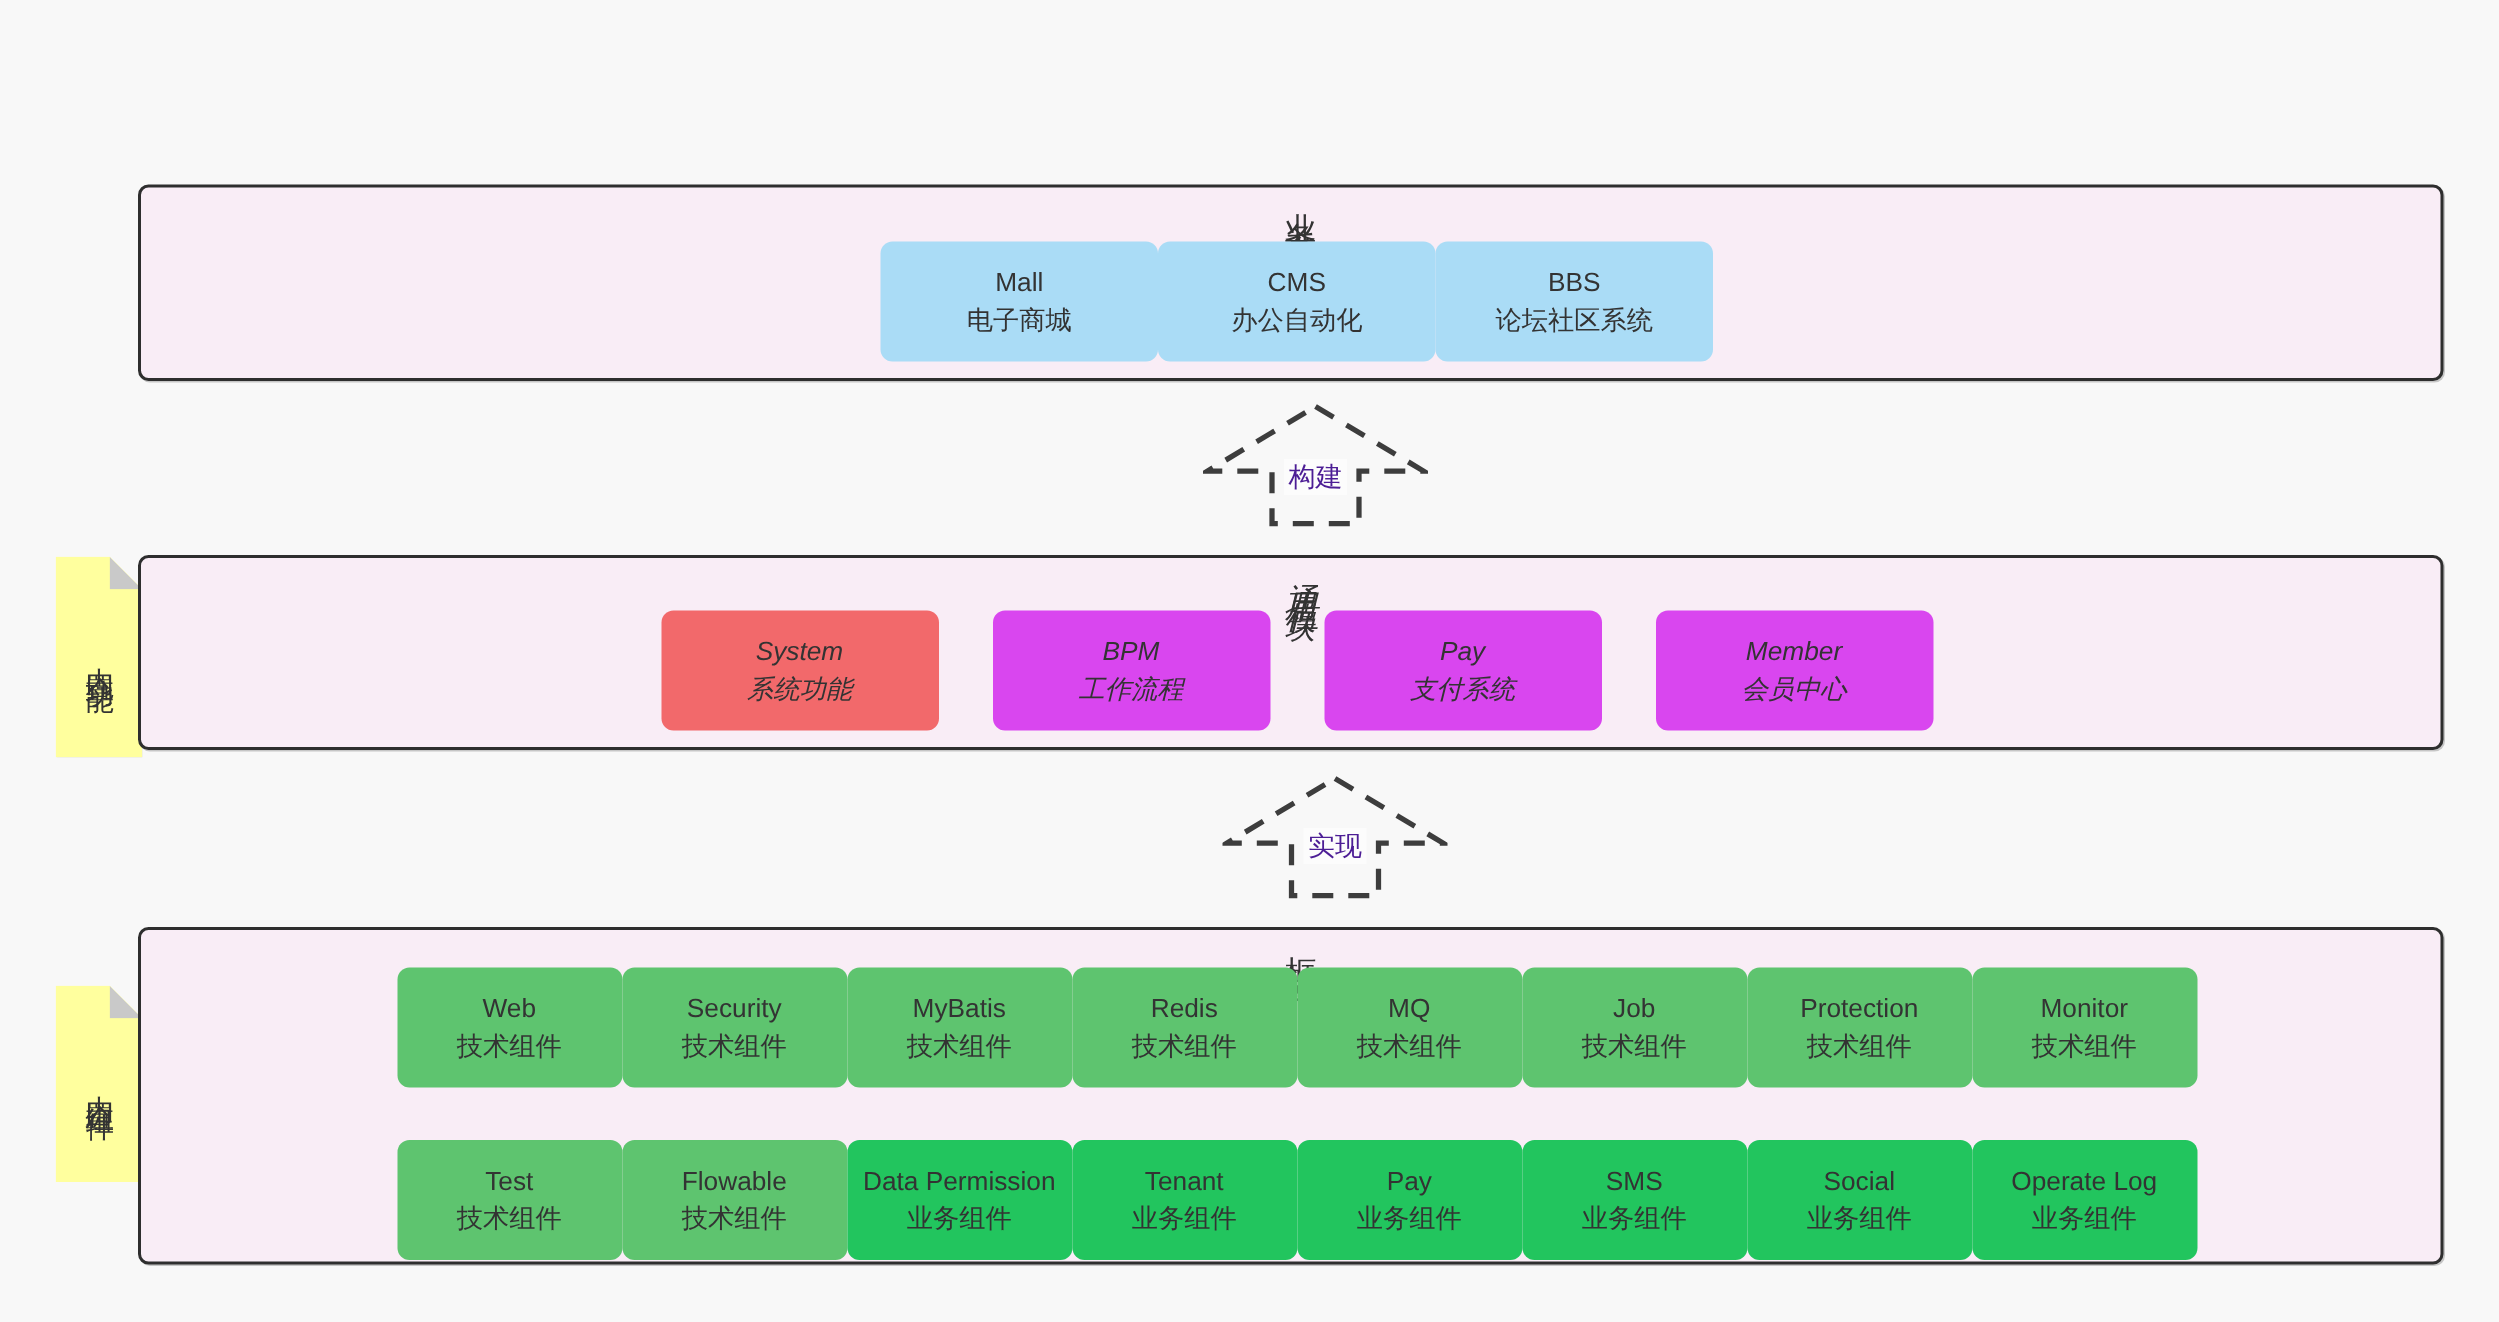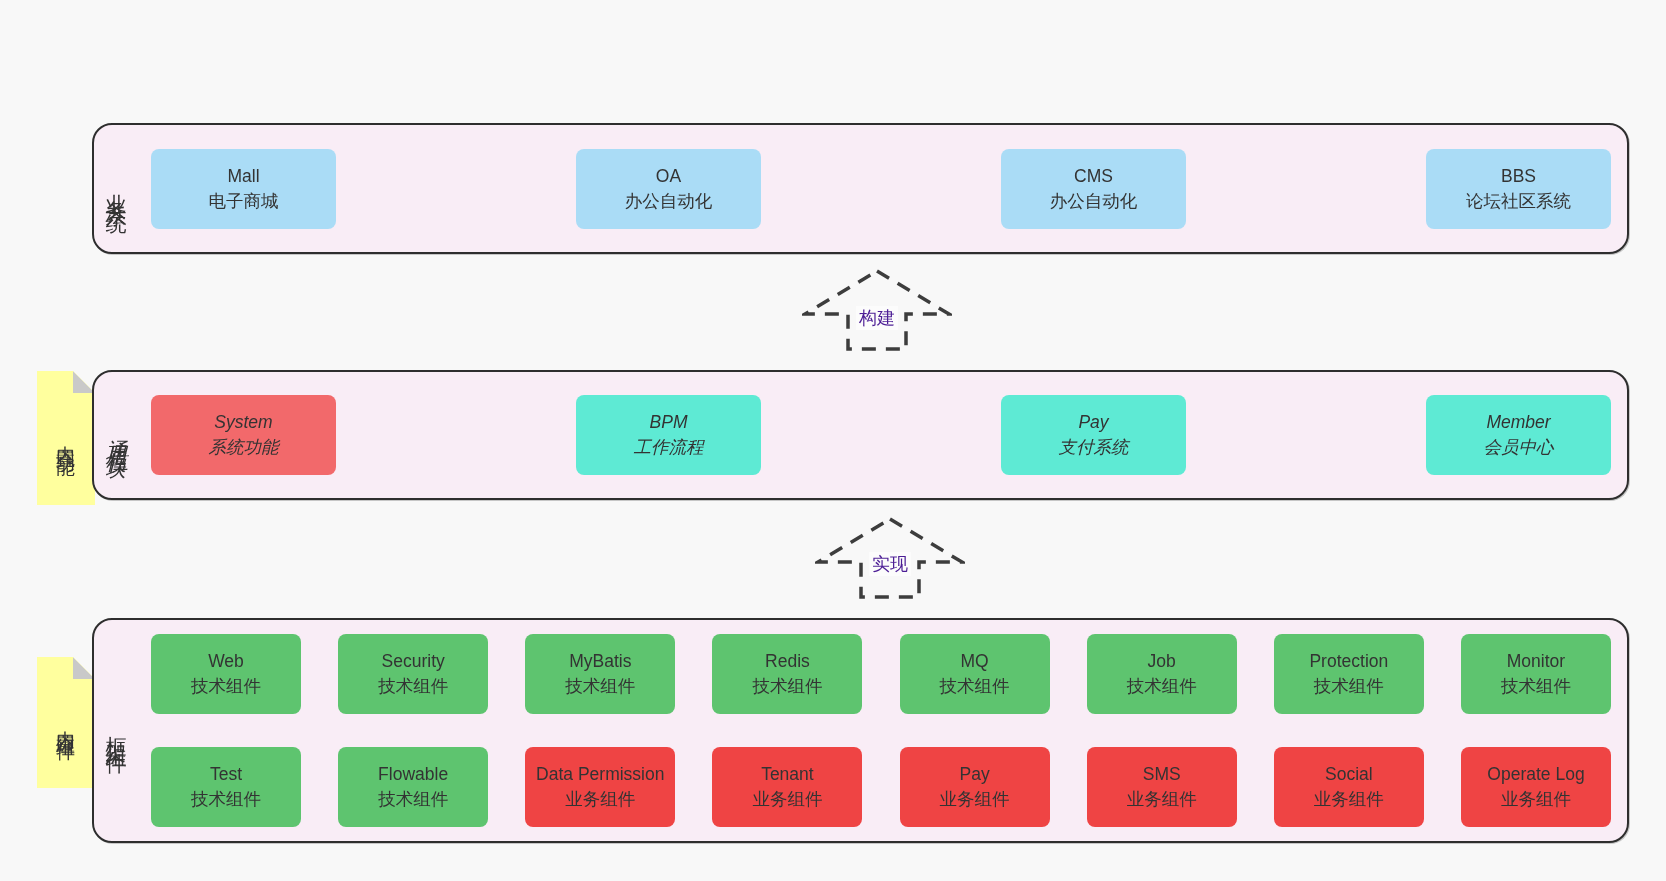--- a/index.html
+++ b/index.html
@@ -4,23 +4,24 @@
 <style>
   html,body{margin:0;padding:0;}
   body{
     width:1666px;height:881px;position:relative;overflow:hidden;
     background:#f8f8f8;
     font-family:"Liberation Sans","DejaVu Sans",sans-serif;
     color:#333;
   }
   .container{
     position:absolute;left:92px;width:1537px;box-sizing:border-box;
-    background:#f9edf6;border:2px solid #2e2e2e;border-radius:20px;
+    background:#f9edf6;border:2px solid #2e2e2e;border-radius:7px;
     display:flex;align-items:center;z-index:2;
     box-shadow:1px 1px 0 rgba(0,0,0,.2);
+    flex-direction:column;
   }
   .c1{top:123px;height:131px;}
   .c2{top:370px;height:130px;font-style:italic;}
   .c3{top:618px;height:225px;}
   .v-label{
     writing-mode:vertical-rl;text-orientation:upright;
     font-size:21px;letter-spacing:6px;line-height:1;
     margin-left:12px;color:#333;flex:0 0 auto;
   }
   .row{
@@ -32,23 +33,23 @@
   }
   .box{
     width:185px;height:80px;border-radius:8px;box-sizing:border-box;
     display:flex;flex-direction:column;justify-content:center;align-items:center;
     text-align:center;font-size:17.5px;line-height:1.42;color:#333;
     padding:2px 4px;
   }
   .box.small{width:150px;}
   .box.blue{background:#aadcf6;}
   .box.red{background:#f2696b;}
-  .box.pink{background:#5eead4;margin-left:36px;}
+  .box.pink{background:#d946ef;margin-left:36px;}
   .box.green{background:#5ec46f;}
-  .box.green-light{background:#ef4444;justify-content:center;}
+  .box.green-light{background:#22c55e;justify-content:center;}
   .sticky{
     position:absolute;z-index:1;background:#ffff9e;
     display:flex;align-items:center;justify-content:center;
     clip-path:polygon(0 0,calc(100% - 22px) 0,100% 22px,100% 100%,0 100%);
     box-shadow:1px 1px 1px rgba(0,0,0,.15);
   }
   .sticky .fold{
     position:absolute;top:0;right:0;width:22px;height:22px;
     background:#c9c9c9;clip-path:polygon(0 0,100% 100%,0 100%);
   }
@@ -74,24 +75,20 @@
 <div>
 
   <section class="container c1">
     <div class="v-label">业务系统</div>
     <div class="row">
         <div class="box blue">
           <div>Mall</div>
           <div>电子商城</div>
         </div>
         <div class="box blue">
-          <div>OA</div>
-          <div>办公自动化</div>
-        </div>
-        <div class="box blue">
           <div>CMS</div>
           <div>办公自动化</div>
         </div>
         <div class="box blue">
           <div>BBS</div>
           <div>论坛社区系统</div>
         </div>
       </div>
   </section>
 

